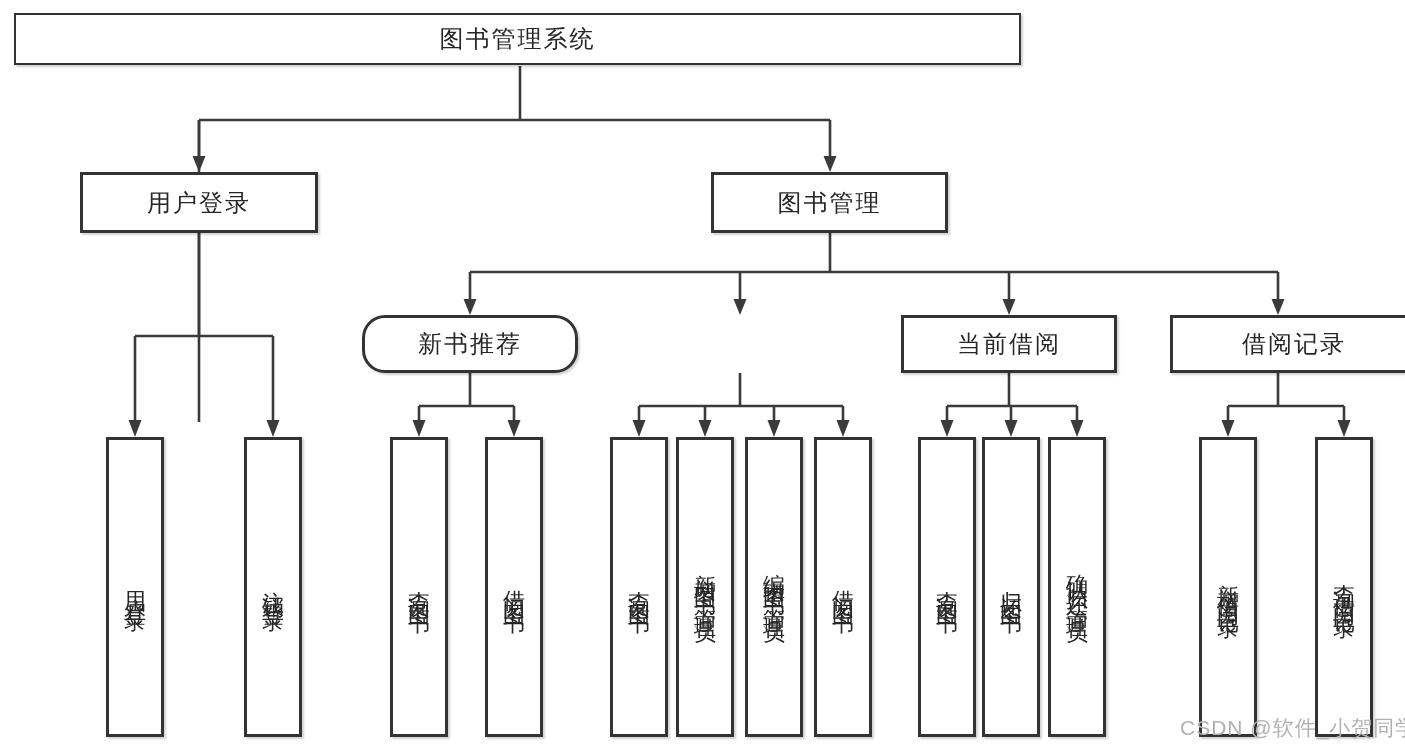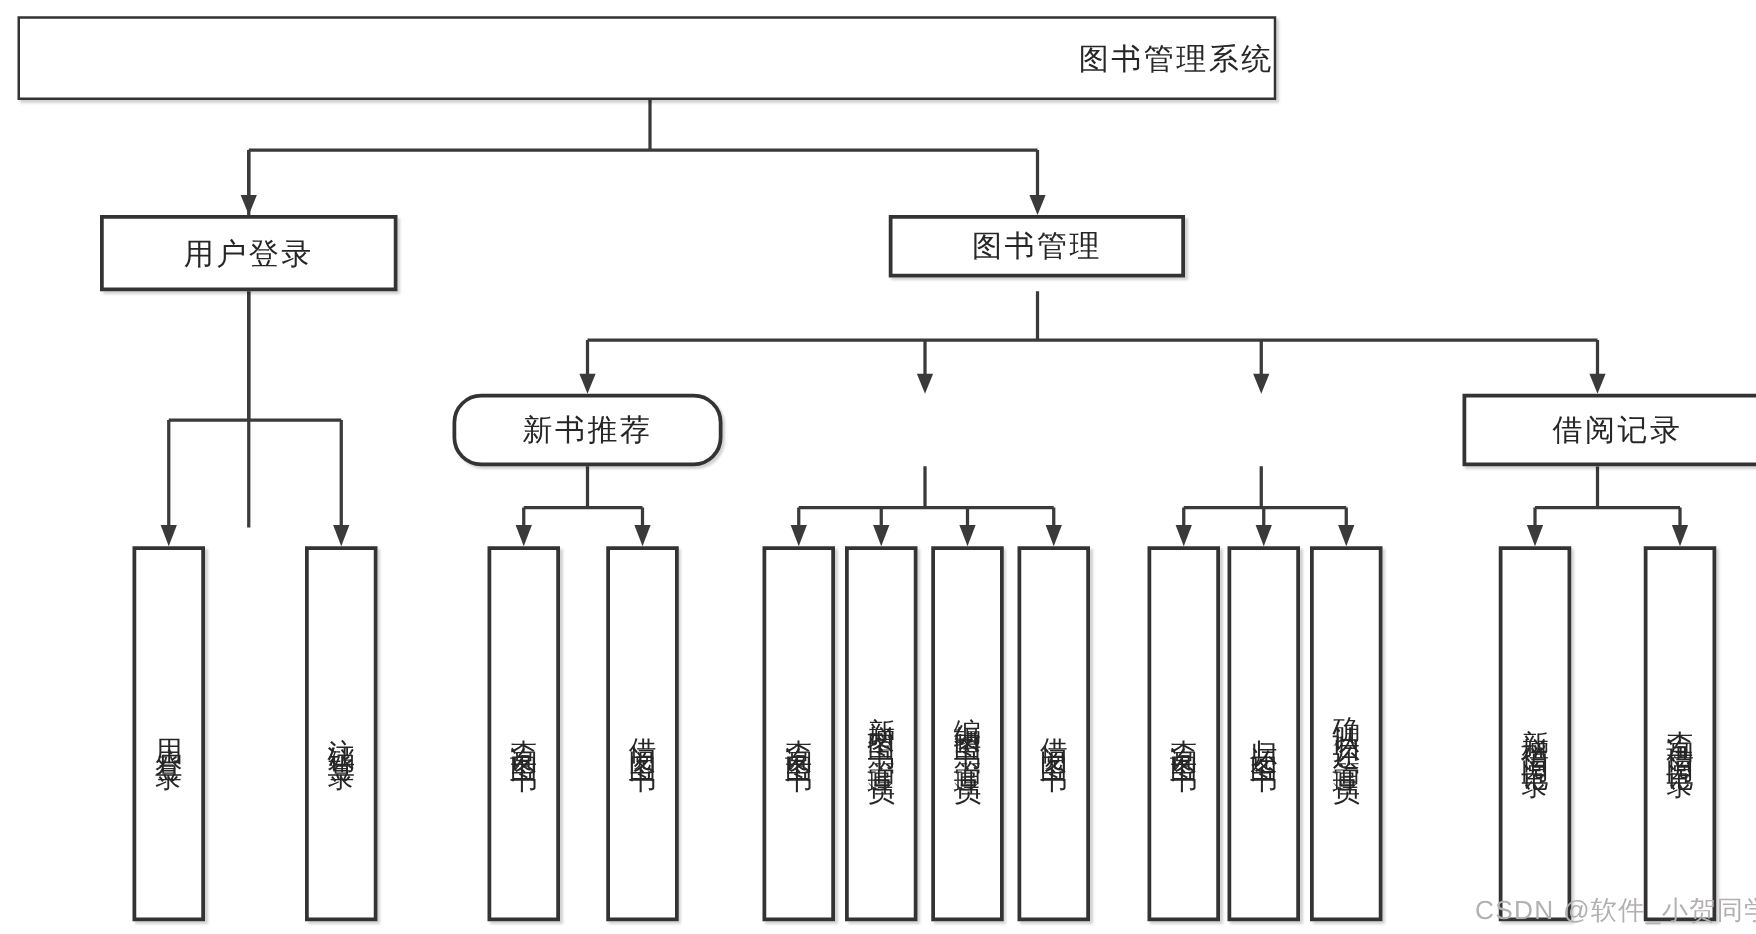--- a/index.html
+++ b/index.html
@@ -108,33 +108,36 @@
     <polygon class="arrowhead" points="698.5,420 711.5,420 705,437"></polygon>
     <polygon class="arrowhead" points="767.5,420 780.5,420 774,437"></polygon>
     <polygon class="arrowhead" points="836.5,420 849.5,420 843,437"></polygon>
     <polygon class="arrowhead" points="940.5,420 953.5,420 947,437"></polygon>
     <polygon class="arrowhead" points="1004.5,420 1017.5,420 1011,437"></polygon>
     <polygon class="arrowhead" points="1070.5,420 1083.5,420 1077,437"></polygon>
     <polygon class="arrowhead" points="1221.5,420 1234.5,420 1228,437"></polygon>
     <polygon class="arrowhead" points="1337.5,420 1350.5,420 1344,437"></polygon>
   </svg>
 
-  <div class="box root" style="left:14px; top:13px; width:1007px; height:67px;justify-content:flex-end;">
+  <div class="box root" style="left:14px; top:13px; width:1007px; height:52px;">
     <span class="hlabel">图书管理系统</span>
   </div>
 
   <div class="box" style="left:80px; top:172px; width:238px; height:61px;">
     <span class="hlabel">用户登录</span>
   </div>
-  <div class="box" style="left:711px; top:172px; width:237px; height:50px;">
+  <div class="box" style="left:711px; top:172px; width:237px; height:61px;">
     <span class="hlabel">图书管理</span>
   </div>
 
   <div class="box" style="left:362px; top:315px; width:216px; height:58px;border-radius:23px;">
     <span class="hlabel">新书推荐</span>
+  </div>
+  <div class="box" style="left:901px; top:315px; width:216px; height:58px;">
+    <span class="hlabel">当前借阅</span>
   </div>
   <div class="box" style="left:1170px; top:315px; width:248px; height:58px;">
     <span class="hlabel">借阅记录</span>
   </div>
 
   <div class="box leaf" style="left:106px; top:437px; width:58px; height:300px;">
     <span class="vlabel">用户登录</span>
   </div>
   <div class="box leaf" style="left:244px; top:437px; width:58px; height:300px;">
     <span class="vlabel">注销登录</span>

